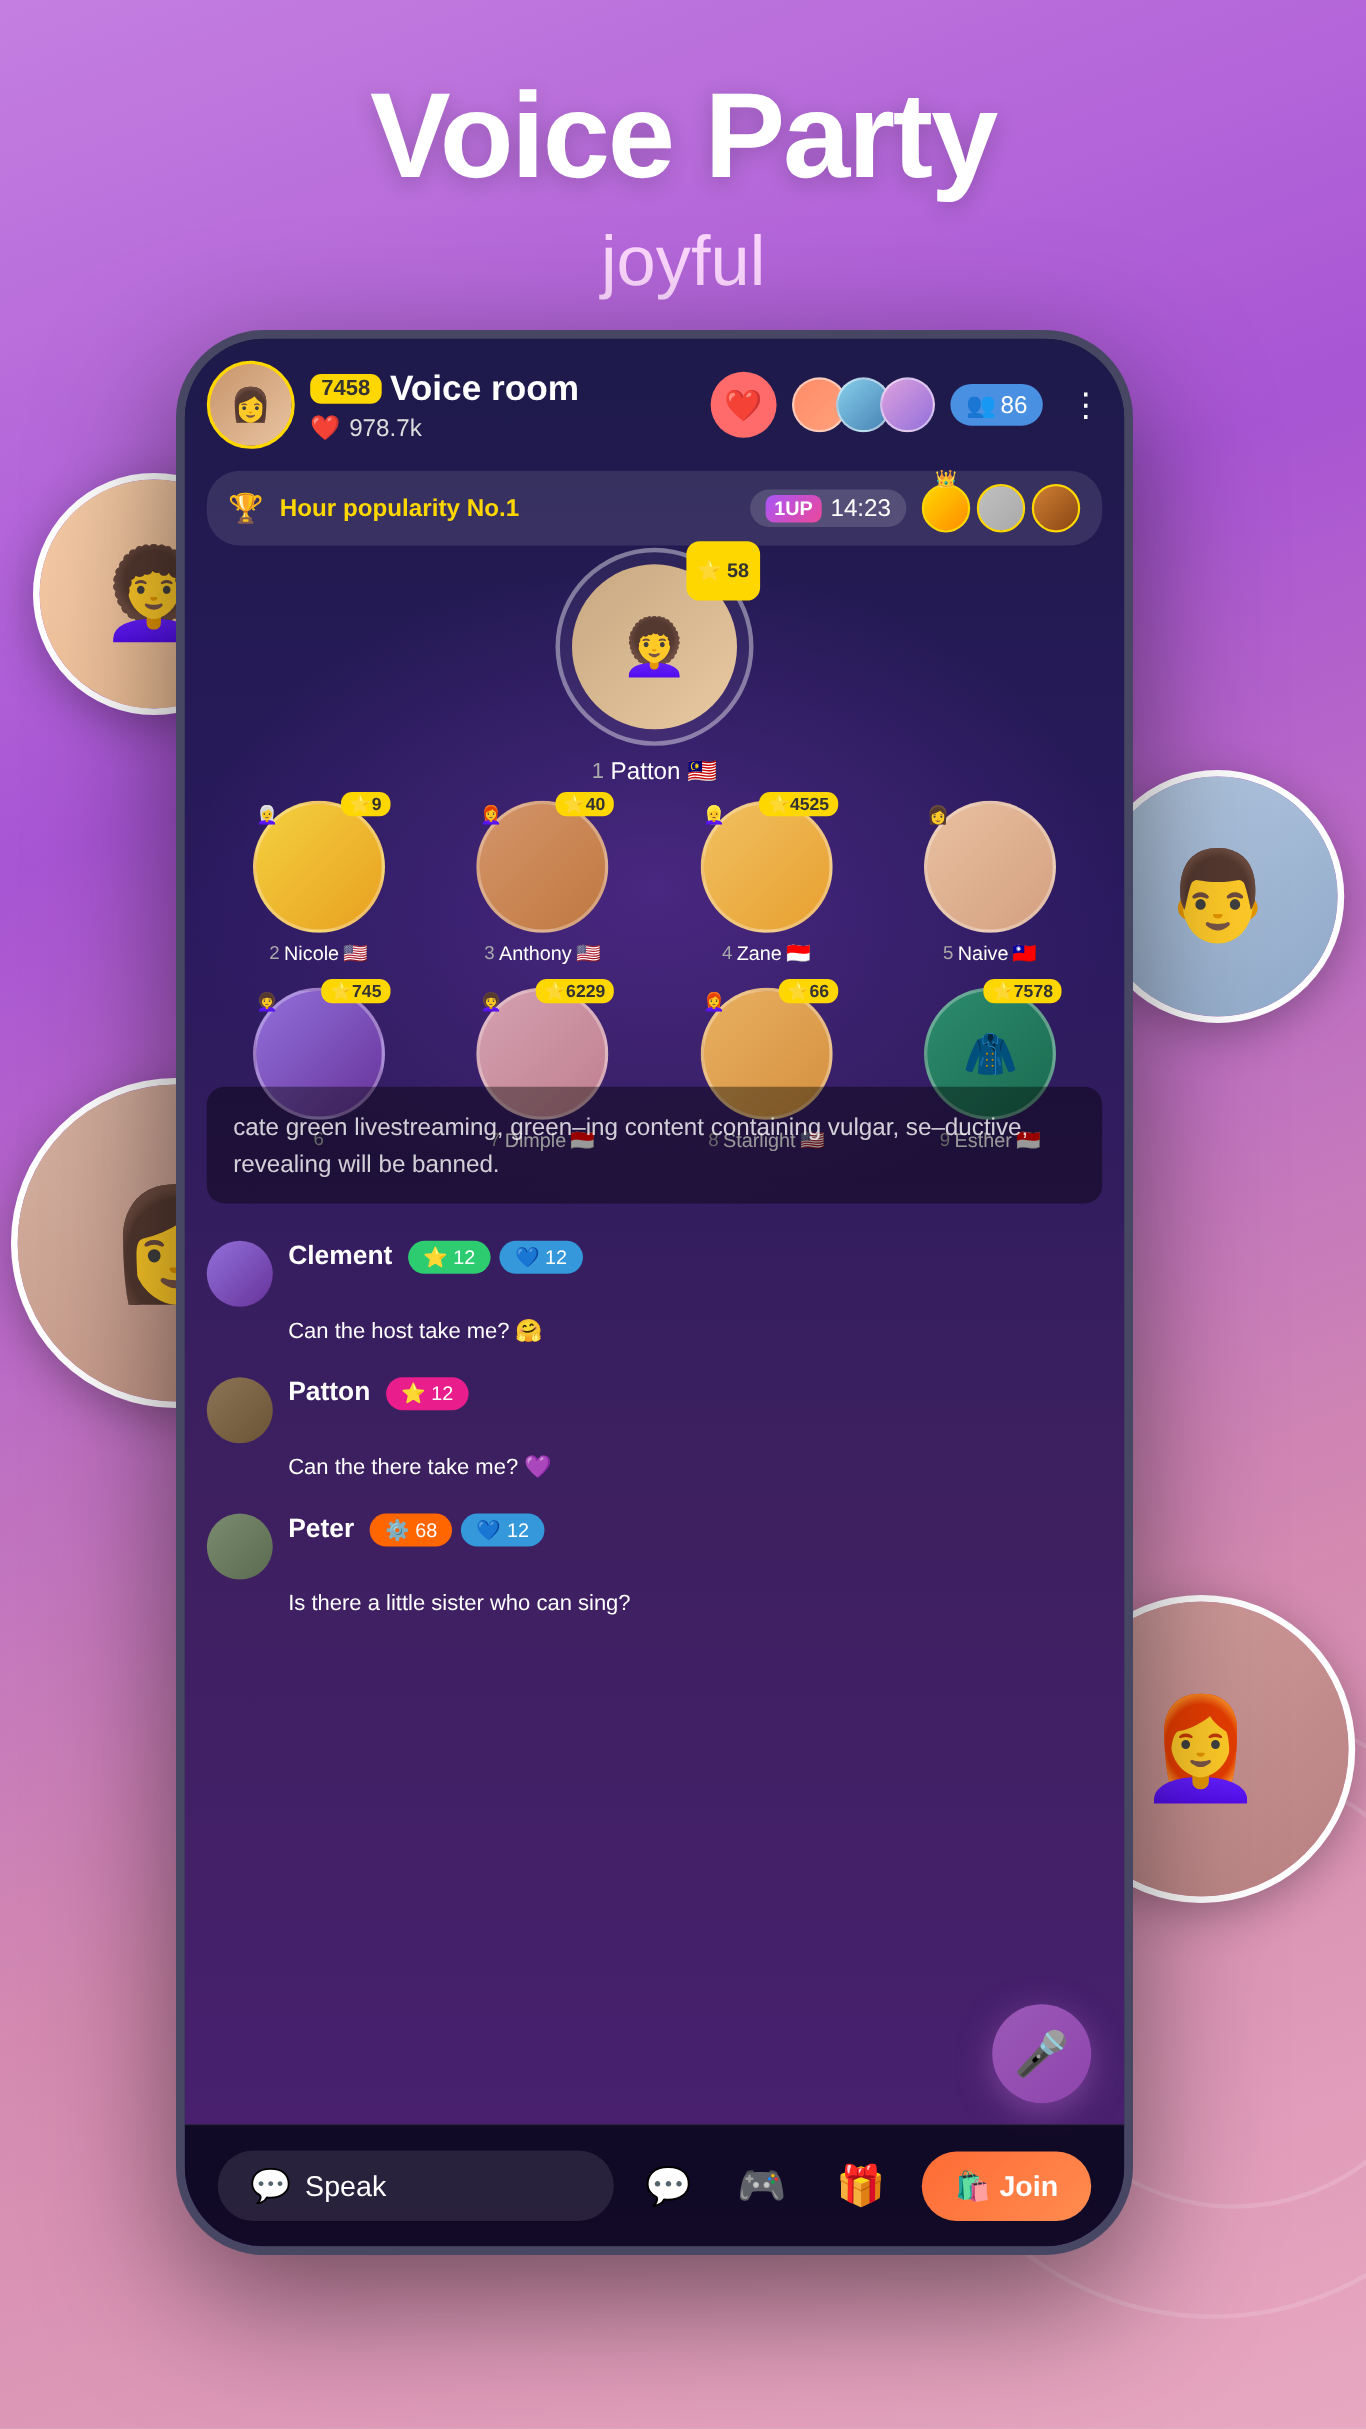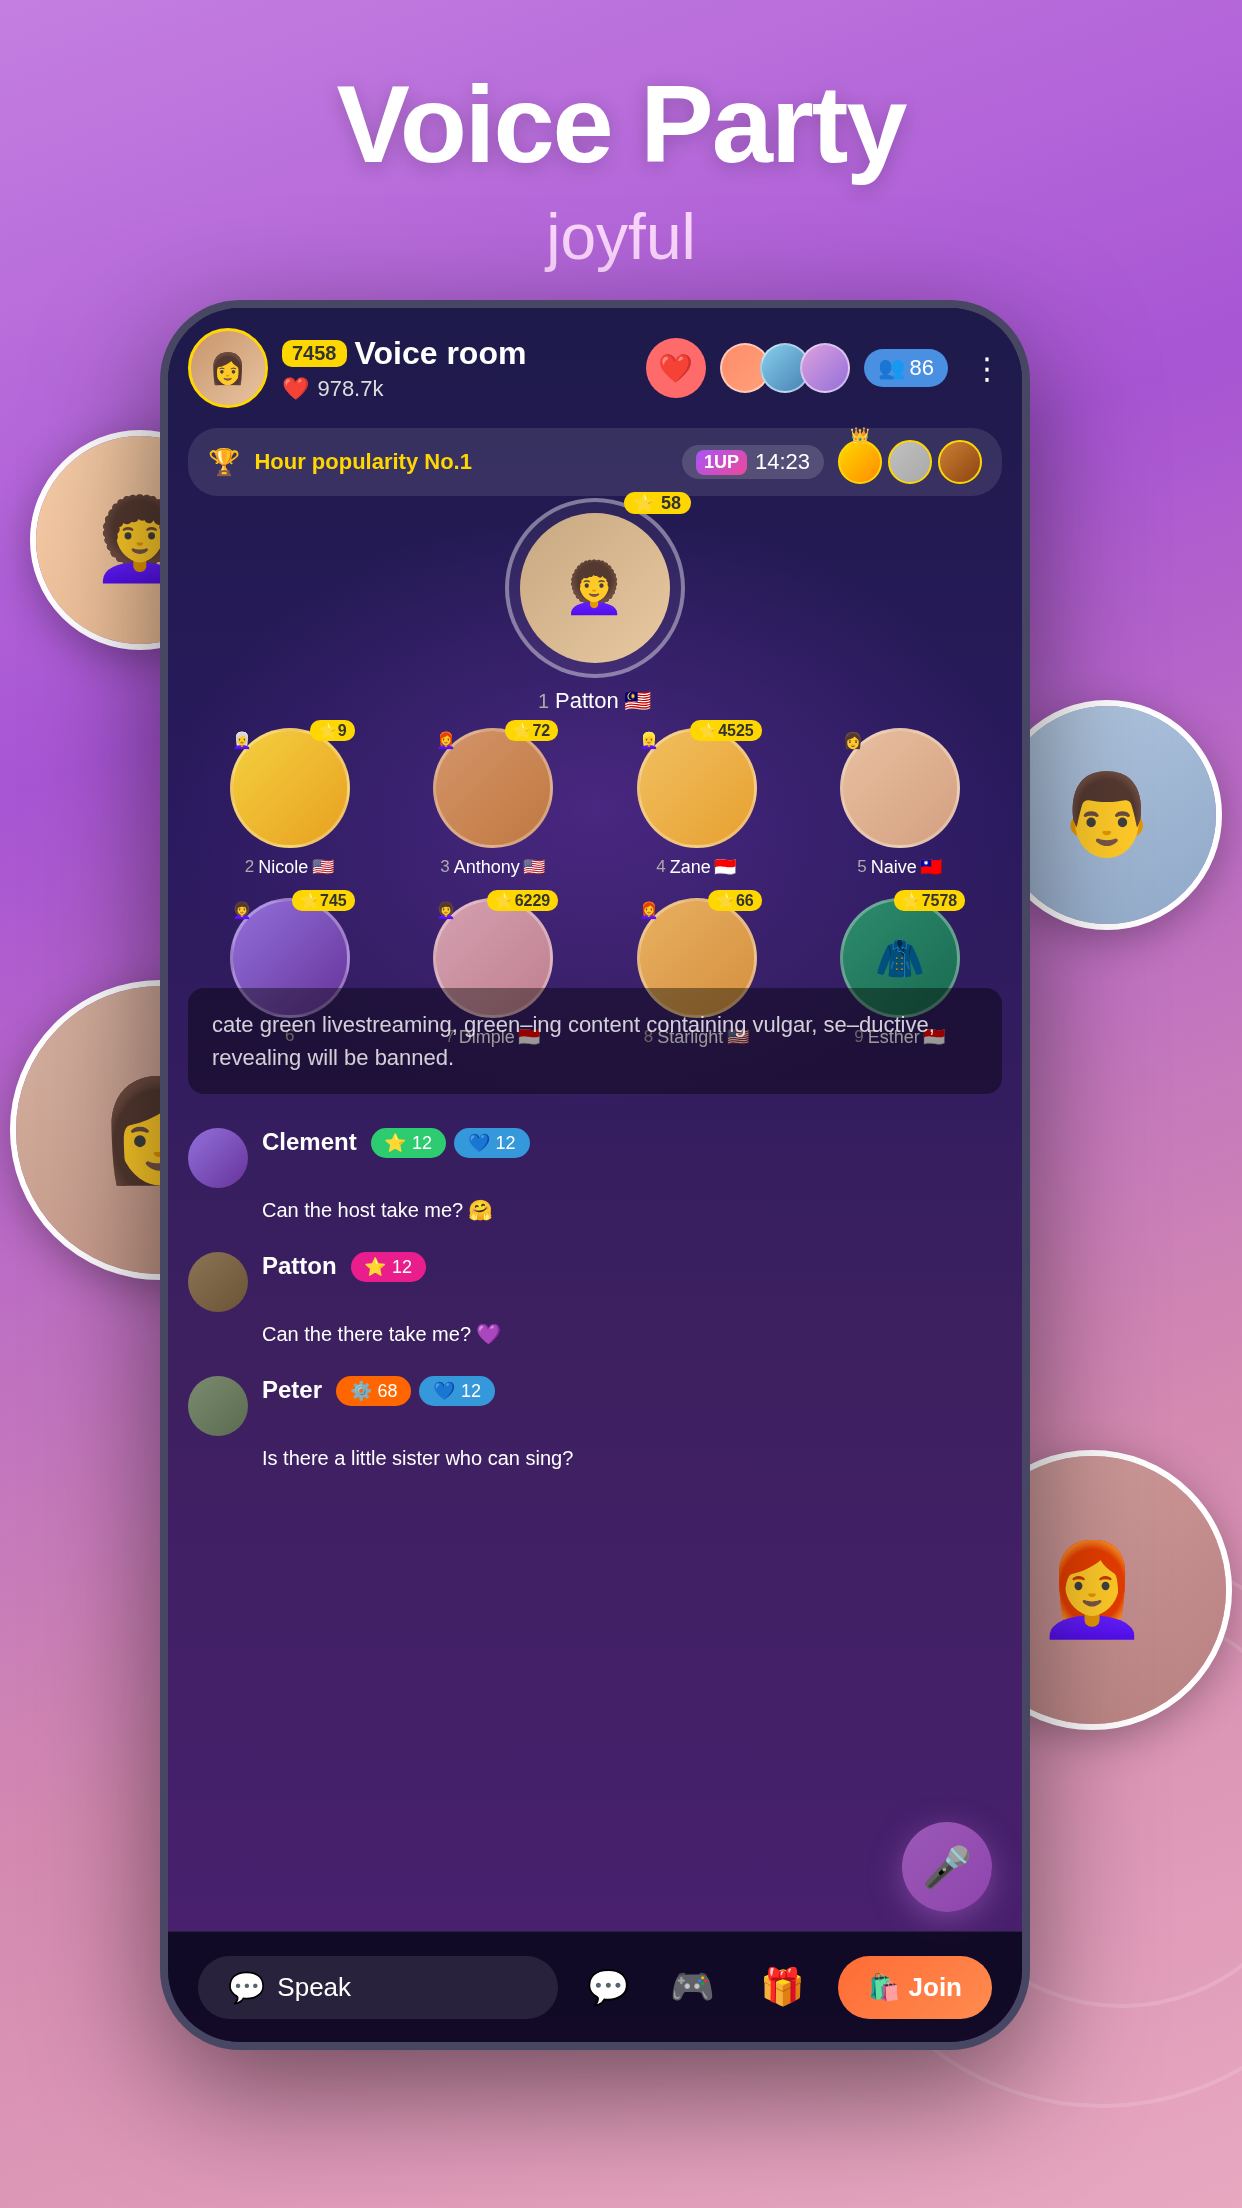--- a/index.html
+++ b/index.html
@@ -240,21 +240,21 @@
       justify-content: center;
       font-size: 50px;
       overflow: hidden;
     }
     .host-star-badge {
       position: absolute;
       top: -10px;
       right: -10px;
       background: #ffd700;
       border-radius: 12px;
-      padding: 0 10px;
+      padding: 16px 10px;
       font-size: 18px;
       font-weight: bold;
       color: #333;
     }
     .host-label {
       margin-top: 10px;
       color: white;
       font-size: 22px;
       display: flex;
       align-items: center;
@@ -601,21 +601,21 @@
           </div>
           <div class="p-label">
             <span class="p-pos">2</span>
             <span>Nicole</span>
             <span>🇺🇸</span>
           </div>
         </div>
         <div class="participant-slot">
           <div class="p-avatar">
             <div class="p-avatar-img pav-anthony">👩‍🦰</div>
-            <div class="p-star-badge">⭐72</div>
+            <div class="p-star-badge">⭐40</div>
           </div>
           <div class="p-label">
             <span class="p-pos">3</span>
             <span>Anthony</span>
             <span>🇺🇸</span>
           </div>
         </div>
         <div class="participant-slot">
           <div class="p-avatar">
             <div class="p-avatar-img pav-zane">👱‍♀️</div>

